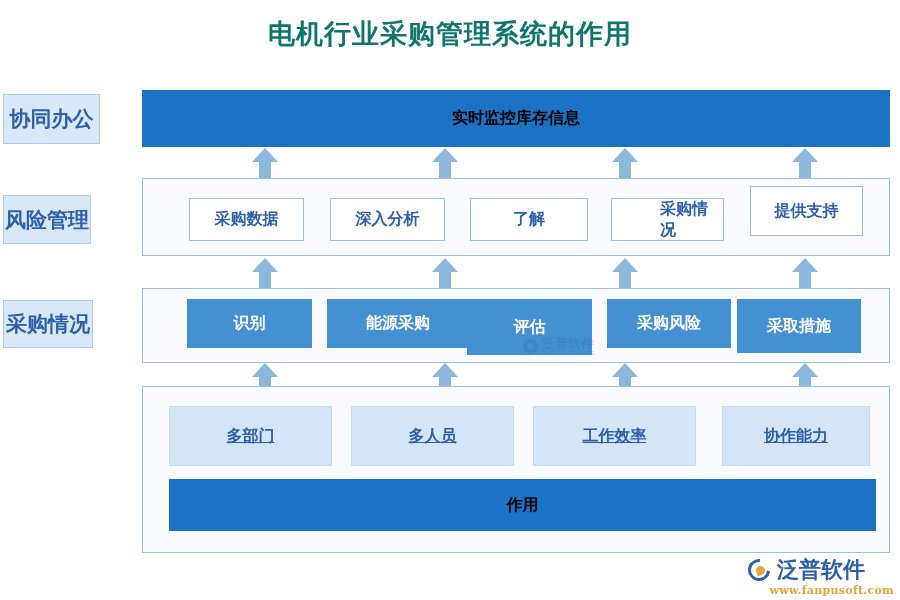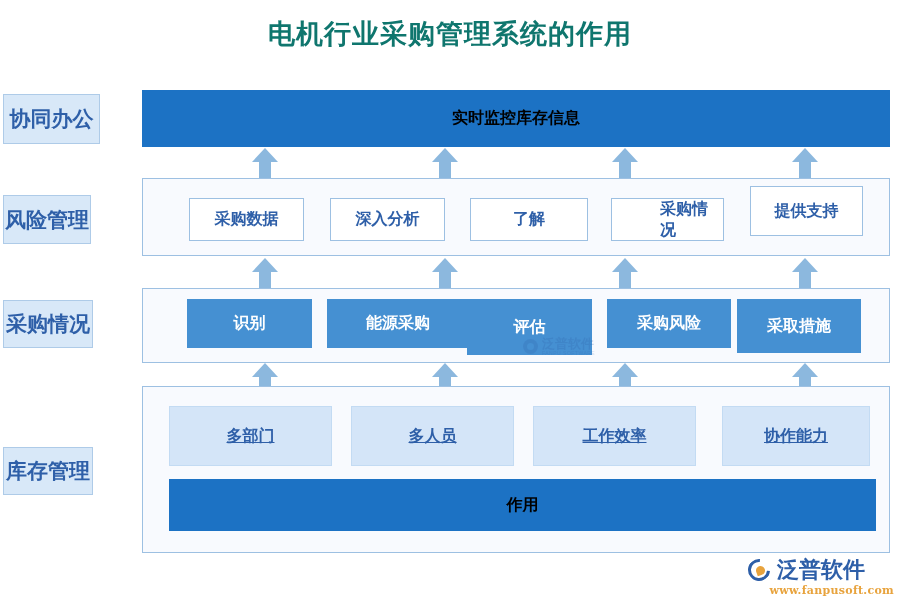--- a/index.html
+++ b/index.html
@@ -245,23 +245,20 @@
   <div class="page-title">电机行业采购管理系统的作用</div>
 
   <div class="cat-chip" style="left:3px; top:94px; width:97px; height:50px;">
     <span>协同办公</span>
   </div>
   <div class="cat-chip" style="left:3px; top:195px; width:88px; height:49px;">
     <span>风险管理</span>
   </div>
   <div class="cat-chip" style="left:3px; top:300px; width:90px; height:48px;">
     <span>采购情况</span>
-  </div>
-  <div class="cat-chip" style="left:3px; top:447px; width:90px; height:48px;">
-    <span>库存管理</span>
   </div>
 
   <div class="band band-solid" style="left:142px; top:90px; width:748px; height:57px;">
     <span>实时监控库存信息</span>
   </div>
 
   <div class="up-arrow" style="left:252px; top:148px;">
     <div class="head"></div>
       <div class="shaft"></div>
   </div>

